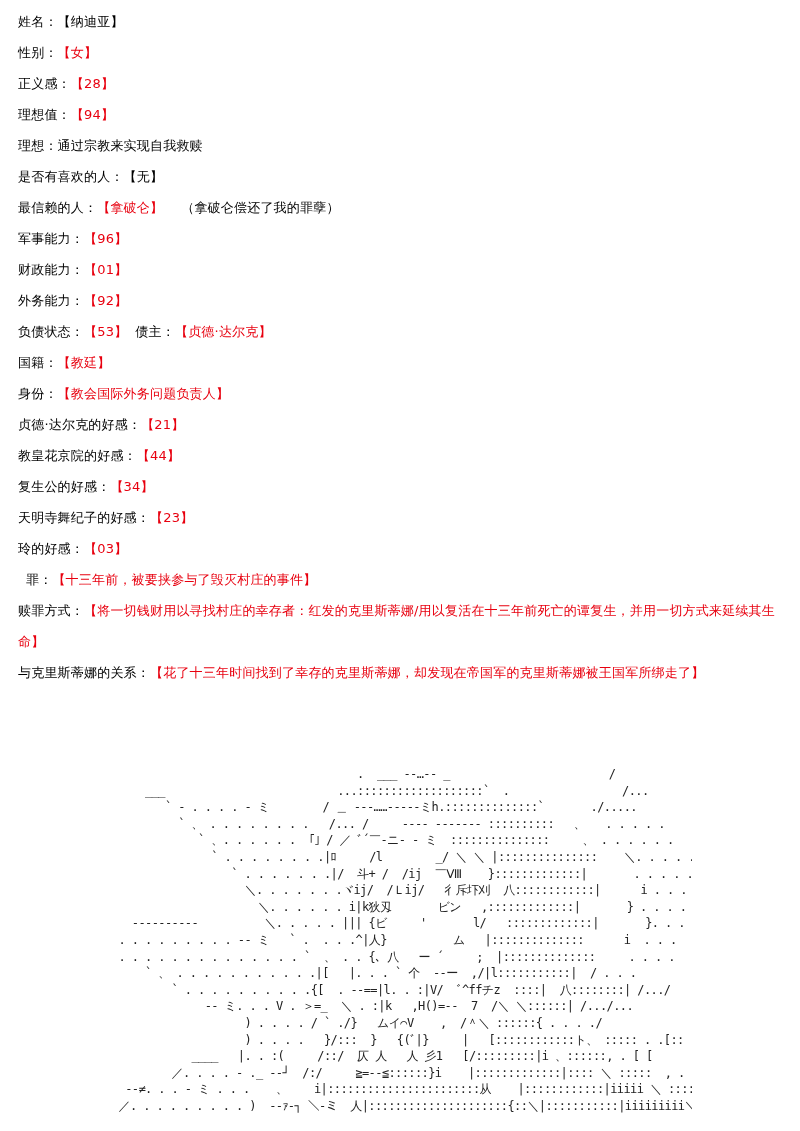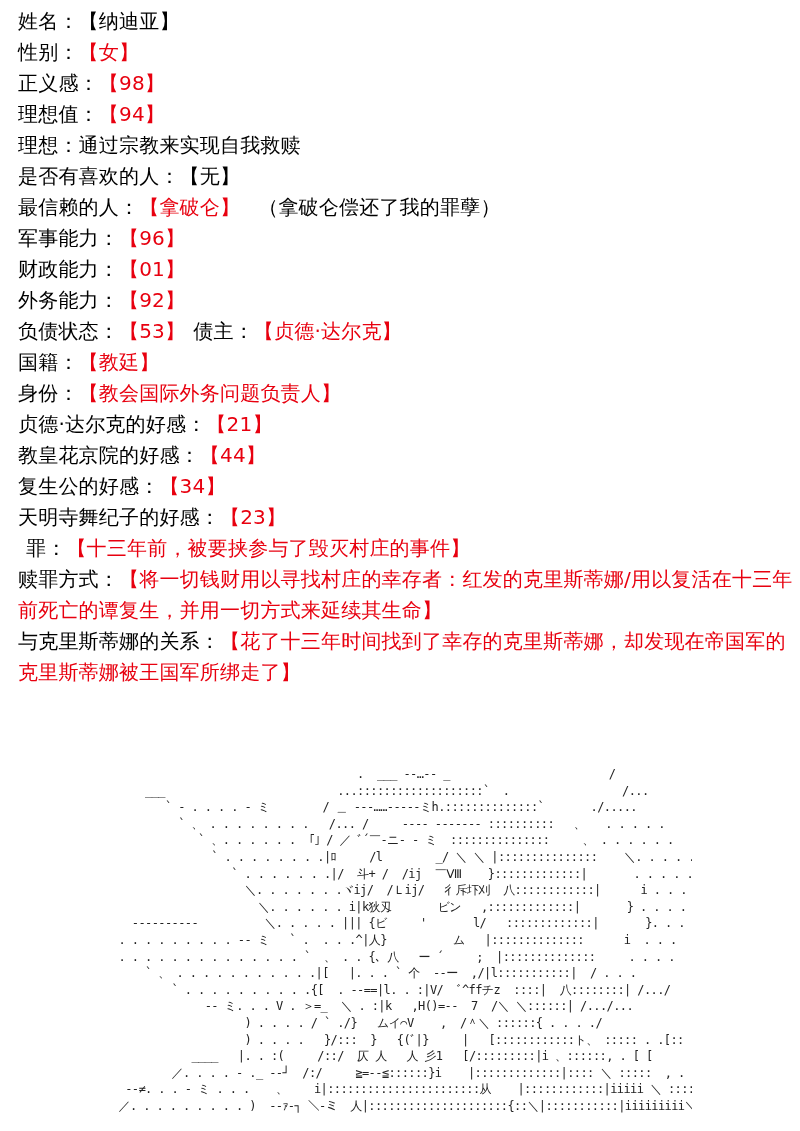--- a/index.html
+++ b/index.html
@@ -3,21 +3,21 @@
   <meta charset="utf-8">
   <style>
     html, body { margin: 0; padding: 0; background: #ffffff; }
     body {
       width: 800px; height: 1131px; overflow: hidden; position: relative;
       font-family: "DejaVu Sans", "Liberation Sans", sans-serif;
       color: #000000;
     }
     .doc { position: absolute; left: 18px; top: 6px; width: 775px; }
     .line {
-      font-size: 20px; line-height: 31px; height: 31px; white-space: nowrap;
+      font-size: 13px; line-height: 31px; height: 31px; white-space: nowrap;
       letter-spacing: 0.2px;
     }
     .line.wrap { white-space: normal; height: auto; }
     .red { color: #e8000f; }
     .black { color: #000000; }
     .indent { padding-left: 8px; }
     .gap { display: inline-block; width: 18px; }
     .aa-wrap {
       position: absolute; left: 112px; top: 766px; width: 580px; height: 350px;
       overflow: hidden;
@@ -32,21 +32,21 @@
 <body>
 
 <div class="doc">
   <div class="line">
     <span>姓名：</span><span class="black">【纳迪亚】</span>
   </div>
   <div class="line">
     <span>性别：</span><span class="red">【女】</span>
   </div>
   <div class="line">
-    <span>正义感：</span><span class="red">【98】</span>
+    <span>正义感：</span><span class="red">【28】</span>
   </div>
   <div class="line">
     <span>理想值：</span><span class="red">【94】</span>
   </div>
   <div class="line">
     <span>理想：</span><span>通过宗教来实现自我救赎</span>
   </div>
   <div class="line">
     <span>是否有喜欢的人：</span><span class="black">【无】</span>
   </div>
@@ -76,20 +76,23 @@
   </div>
   <div class="line">
     <span>教皇花京院的好感：</span><span class="red">【44】</span>
   </div>
   <div class="line">
     <span>复生公的好感：</span><span class="red">【34】</span>
   </div>
   <div class="line">
     <span>天明寺舞纪子的好感：</span><span class="red">【23】</span>
   </div>
+  <div class="line">
+    <span>玲的好感：</span><span class="red">【03】</span>
+  </div>
   <div class="line indent">
     <span>罪：</span><span class="red">【十三年前，被要挟参与了毁灭村庄的事件】</span>
   </div>
   <div class="line wrap">
     <span>赎罪方式：</span><span class="red">【将一切钱财用以寻找村庄的幸存者：红发的克里斯蒂娜/用以复活在十三年前死亡的谭复生，并用一切方式来延续其生命】</span>
   </div>
   <div class="line wrap">
     <span>与克里斯蒂娜的关系：</span><span class="red">【花了十三年时间找到了幸存的克里斯蒂娜，却发现在帝国军的克里斯蒂娜被王国军所绑走了】</span>
   </div>
 </div>

